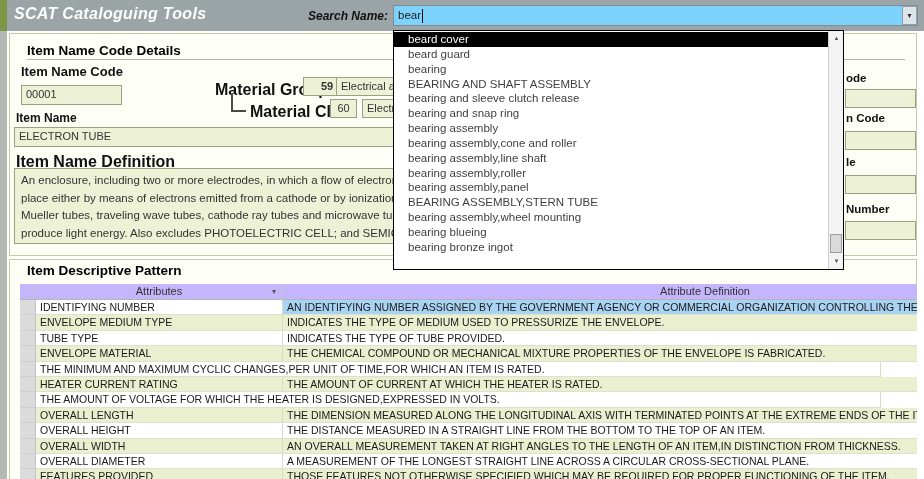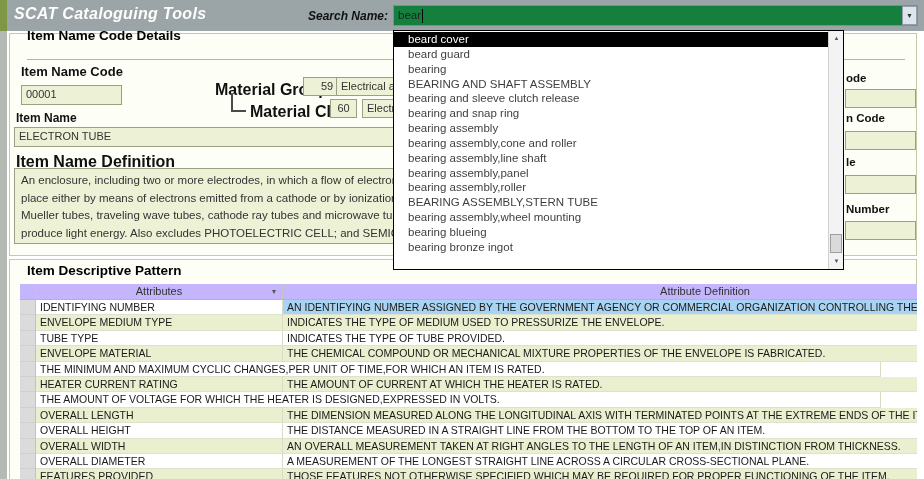--- a/index.html
+++ b/index.html
@@ -8,21 +8,21 @@
   .screen { position:relative; width:924px; height:479px; background:#fff; overflow:hidden; }
 
   
   .left-strip { position:absolute; left:0; top:31px; width:7px; height:448px; background:#b4b9b4; }
 
   
   .app-header { position:absolute; left:0; top:0; width:924px; height:31px; background:#9ba5a7; }
   .header-strip { position:absolute; left:0; top:0; width:7px; height:31px; background:#7e9747; }
   .app-title { position:absolute; left:14px; top:5px; font-size:16px; font-weight:bold; color:#fdfdfd; letter-spacing:.3px;font-style:italic; }
   .search-label { position:absolute; left:296px; top:9px; width:92px; text-align:right; font-size:12px; font-weight:bold; font-style:italic; color:#111; }
-  .combo { position:absolute; left:393px; top:5px; width:525px; height:21px; background:#15803d; border:1px solid #7f8c92; }
+  .combo { position:absolute; left:393px; top:5px; width:525px; height:21px; background:#7dd3fc; border:1px solid #7f8c92; }
   .combo-text { position:absolute; left:4px; top:3px; font-size:11.5px; color:#222; }
   .caret { display:inline-block; position:absolute; top:3px; width:1px; height:14px; background:#000; }
   .combo-btn { position:absolute; right:0; top:0; width:15px; height:19px; background:#dde4ea; border:1px solid #8fa0ac; display:flex; align-items:center; justify-content:center; }
   .combo-arrow { font-size:7px; color:#333; line-height:1; }
 
   
   .box { position:absolute; left:9px; width:908px; background:#fdfef6; border:1px solid #c6cba3; }
   .box1 { top:33px; height:223px; }
   .box2 { top:259px; height:221px; }
   .sec-title { position:absolute; font-size:13.5px; font-weight:bold; color:#000; }
@@ -80,28 +80,28 @@
     <div class="combo">
       <span class="combo-text">bear</span>
       <span class="caret" id="caret" style="left: 28px;"></span>
       <div class="combo-btn">
         <span class="combo-arrow">▼</span>
       </div>
     </div>
   </header>
 
   <section class="box box1"></section>
-  <div class="sec-title" style="left:27px; top:28px;">Item Name Code Details</div>
+  <div class="sec-title" style="left:27px; top:43px;">Item Name Code Details</div>
   <div class="rule"></div>
 
   <div class="lbl" style="left:21px; top:64px; font-size:13px;">Item Name Code</div>
   <div class="field" style="left:21px; top:85px; width:101px; height:20px;">00001</div>
 
   <div class="lbl lbl-sm" style="left:215px; top:81px;">Material Group</div>
-  <div class="field field-center" style="left:303px; top:77px; width:48px; height:19px;">59</div>
+  <div class="field field-center" style="left:303px; top:77px; width:48px; height:19px;font-weight:bold;">59</div>
   <div class="field" style="left:336px; top:77px; width:250px; height:19px;">Electrical and Elect</div>
 
   <div class="conn-v"></div>
   <div class="conn-h"></div>
   <div class="lbl lbl-sm" style="left:250px; top:103px;text-align:right;">Material Class</div>
   <div class="field field-center" style="left:330px; top:99px; width:27px; height:19px;">60</div>
   <div class="field" style="left:362px; top:99px; width:250px; height:19px;">Electro</div>
 
   <div class="lbl" style="left:16px; top:111px;">Item Name</div>
   <div class="field" style="left:14px; top:127px; width:816px; height:20px;">ELECTRON TUBE</div>
@@ -203,22 +203,22 @@
     <div class="dd-items" id="dd-items">
         <div class="dd-item sel">beard cover</div>
         <div class="dd-item">beard guard</div>
         <div class="dd-item">bearing</div>
         <div class="dd-item">BEARING AND SHAFT ASSEMBLY</div>
         <div class="dd-item">bearing and sleeve clutch release</div>
         <div class="dd-item">bearing and snap ring</div>
         <div class="dd-item">bearing assembly</div>
         <div class="dd-item">bearing assembly,cone and roller</div>
         <div class="dd-item">bearing assembly,line shaft</div>
+        <div class="dd-item">bearing assembly,roller</div>
         <div class="dd-item">bearing assembly,panel</div>
-        <div class="dd-item">bearing assembly,roller</div>
         <div class="dd-item">BEARING ASSEMBLY,STERN TUBE</div>
         <div class="dd-item">bearing assembly,wheel mounting</div>
         <div class="dd-item">bearing blueing</div>
         <div class="dd-item">bearing bronze ingot</div>
       </div>
     <div class="dd-sb">
       <div class="dd-up">▲</div>
       <div class="dd-thumb"></div>
       <div class="dd-down">▼</div>
     </div>

